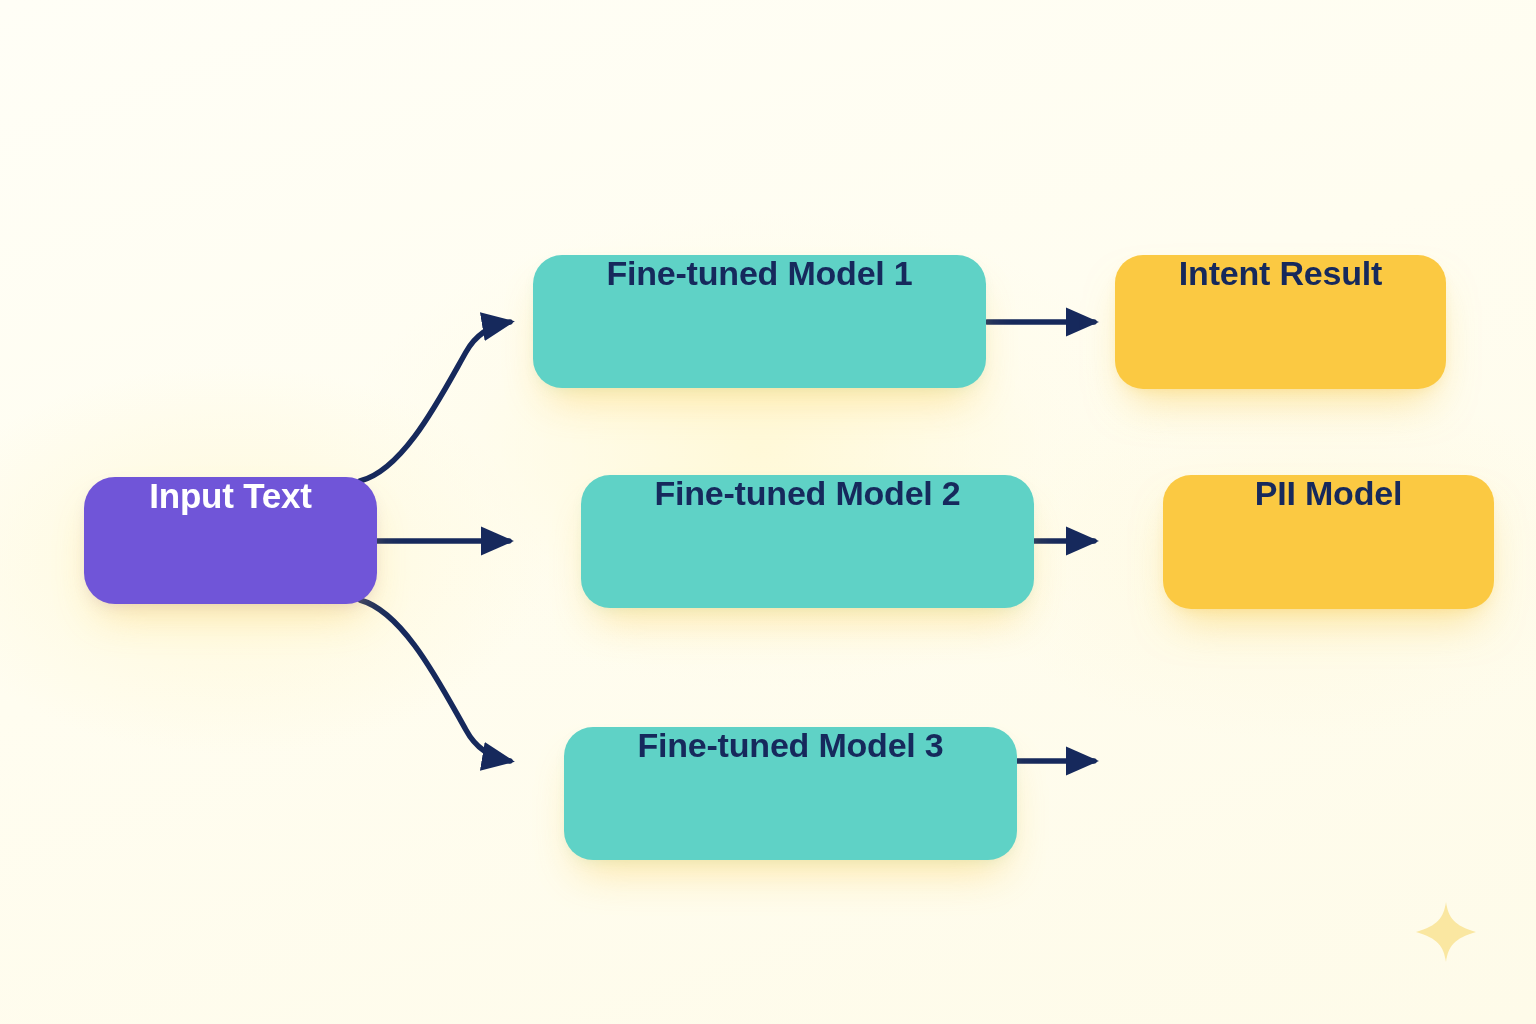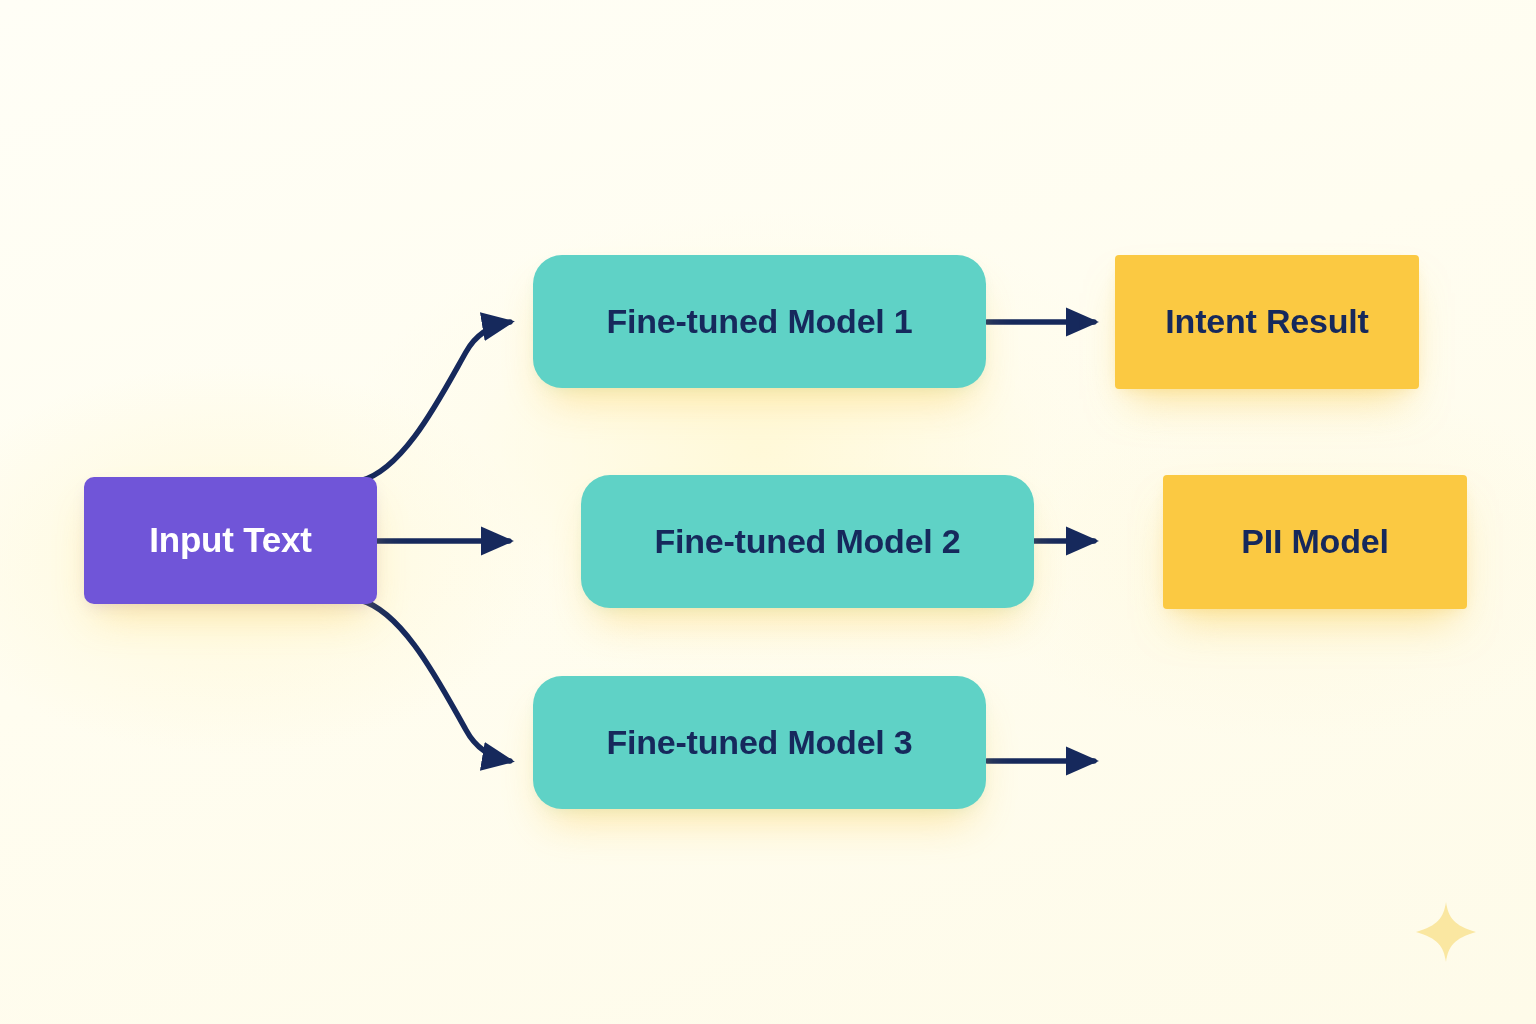--- a/index.html
+++ b/index.html
@@ -27,37 +27,37 @@
   .edges {
     position: absolute;
     left: 0;
     top: 0;
     width: 1536px;
     height: 1024px;
   }
   .node {
     position: absolute;
     display: flex;
-    align-items: center;
+    align-items: flex-start;
     justify-content: center;
     box-sizing: border-box;
     text-align: center;
     letter-spacing: -0.2px;
   }
   .node-label {
     font-weight: bold;
     line-height: 1.1;
   }
   .node.input {
     left: 84px;
     top: 477px;
     width: 293px;
     height: 127px;
     background: #7055d8;
-    border-radius: 10px;
+    border-radius: 31px;
     box-shadow: 0 22px 40px -12px rgba(250,205,80,0.42),
                 0 6px 16px -6px rgba(120,90,200,0.28);
   }
   .node.input .node-label {
     color: #ffffff;
     font-size: 35px;
   }
   .node.model {
     left: 533px;
     width: 453px;
@@ -66,34 +66,34 @@
     border-radius: 29px;
     box-shadow: 0 24px 42px -14px rgba(250,205,80,0.48),
                 0 5px 14px -6px rgba(90,190,180,0.25);
   }
   .node.model .node-label {
     color: #16295c;
     font-size: 34px;
   }
   .node.result {
     left: 1115px;
-    width: 304px;
+    width: 331px;
     height: 134px;
     background: #fbc942;
-    border-radius: 4px;
+    border-radius: 28px;
     box-shadow: 0 24px 42px -14px rgba(250,205,80,0.55),
                 0 5px 14px -6px rgba(230,180,50,0.28);
   }
   .node.result .node-label {
     color: #16295c;
     font-size: 34px;
   }
   .row-1 { top: 255px; }
   .row-2 { top: 475px; margin-left: 48px; }
-  .row-3 { top: 676px; }
+  .row-3 { top: 727px; margin-left: 31px; }
   .sparkle {
     position: absolute;
     left: 1414px;
     top: 900px;
     width: 64px;
     height: 64px;
   }
 </style>
 </head>
 <body>

